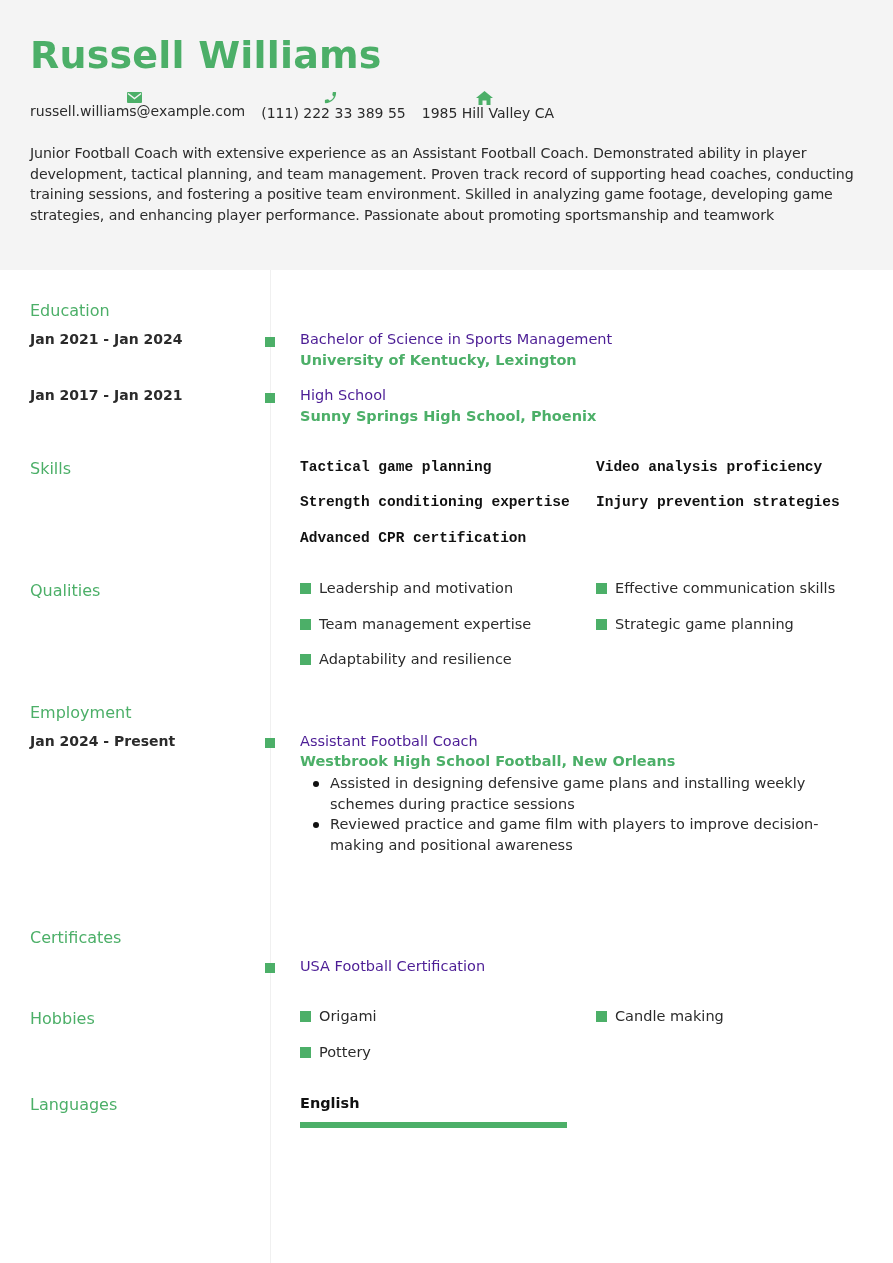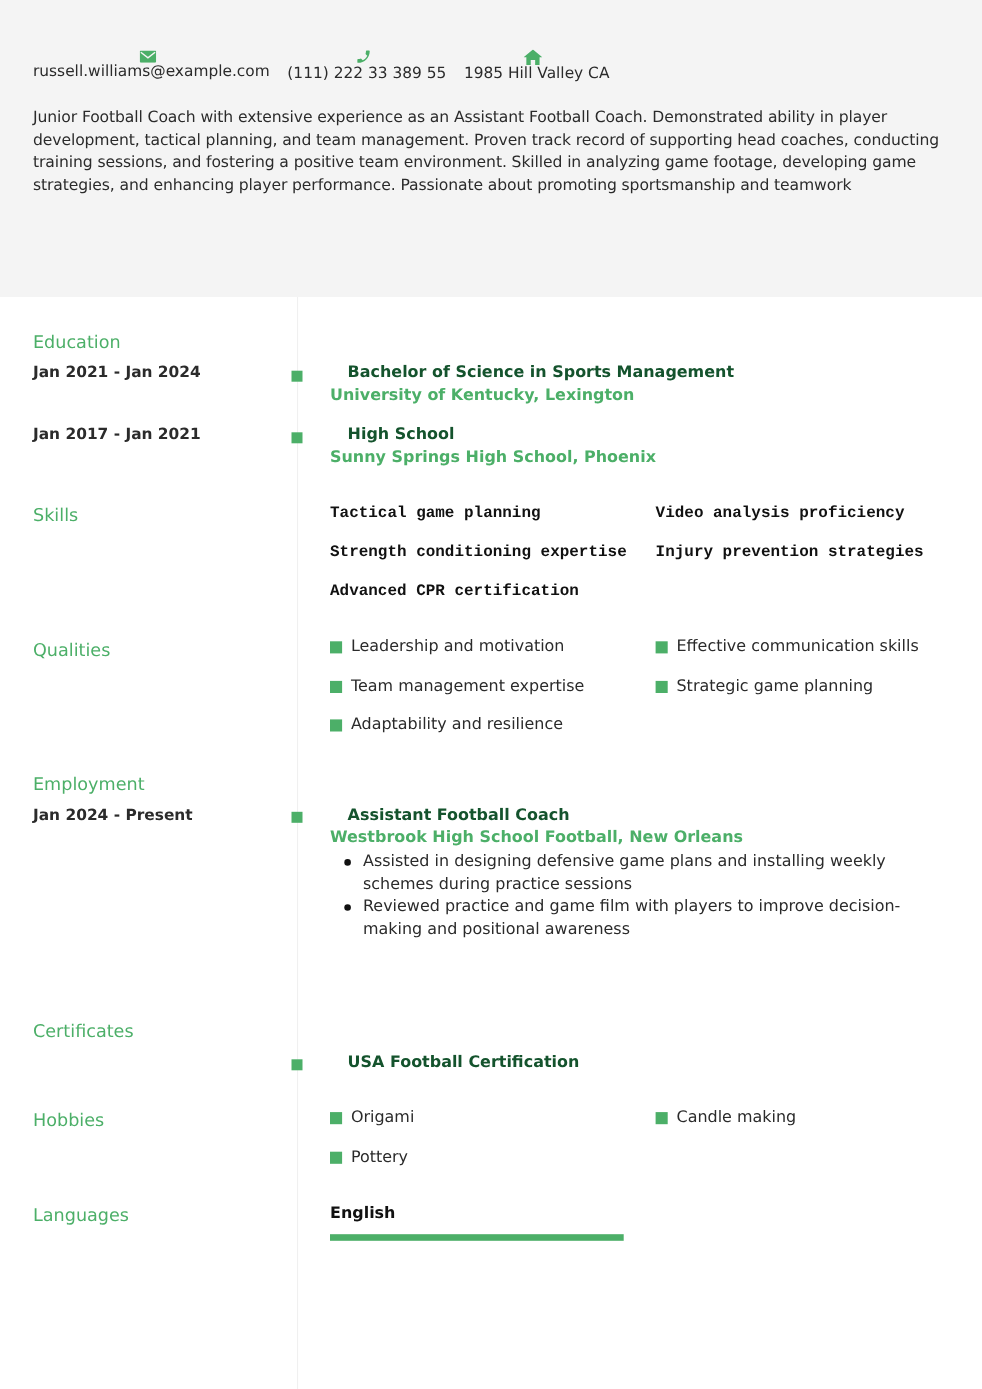--- a/index.html
+++ b/index.html
@@ -8,36 +8,37 @@
   .header { background: #f4f4f4; height: 270px; padding: 32px 30px 0 30px; }
   .name { font-size: 38px; font-weight: bold; color: #4caf68; letter-spacing: 0.2px; line-height: 46px; }
   .contacts { display: flex; align-items: center; margin-top: 12px; font-size: 14px; color: #2b2b2b; }
   .contact { display: flex; align-items: center; margin-right: 16px; flex-direction: column; }
   .contact svg { margin-right: 6px; }
   .summary { margin-top: 22px; font-size: 14.2px; line-height: 20.6px; color: #2b2b2b; letter-spacing: -0.1px; }
   .divider { position: absolute; left: 270px; top: 270px; width: 1px; height: 993px; background: #f0f0f0; }
   .sec-title { position: absolute; left: 30px; font-size: 16px; font-weight: normal; color: #4caf68; }
   .date { position: absolute; left: 30px; font-size: 14px; font-weight: bold; color: #2b2b2b; }
   .marker { position: absolute; left: 265px; width: 10px; height: 10px; background: #4caf68; }
-  .entry-title { position: absolute; left: 316px; font-size: 14.5px; font-weight: bold; color: #14532d; }
+  .entry-title { position: absolute; left: 300px; font-size: 14.5px; font-weight: normal; color: #4c1d95; }
   .entry-sub { position: absolute; left: 300px; font-size: 14.5px; font-weight: bold; color: #4caf68; }
   .skill { position: absolute; font-size: 14.5px; font-weight: bold; color: #111; font-family: Liberation Mono, monospace; }
   .qitem { position: absolute; font-size: 14.5px; color: #2b2b2b; display: flex; align-items: center; }
   .qitem .sq { width: 11px; height: 11px; background: #4caf68; margin-right: 8px; display: inline-block; }
   .bullets { position: absolute; left: 300px; width: 560px; font-size: 14.5px; line-height: 20.6px; color: #2b2b2b; list-style: none; }
   .bullets li { position: relative; padding-left: 30px; }
   .bullets li::before { content: ""; position: absolute; left: 13px; top: 8px; width: 6px; height: 6px; border-radius: 50%; background: #111; }
   .lang-name { position: absolute; left: 300px; font-size: 14.5px; font-weight: bold; color: #111; }
   .lang-track { position: absolute; left: 300px; width: 267px; height: 6px; }
   .lang-fill { height: 6px; background: #4caf68; }
 </style>
 </head>
 <body>
 
 <div class="header">
+  <div class="name">Russell Williams</div>
   <div class="contacts">
     <span class="contact">
       <svg width="15" height="11" viewBox="0 0 15 11">
         <rect x="0" y="0" width="15" height="11" rx="1" fill="#4caf68"></rect>
         <polyline points="1,1.5 7.5,6.5 14,1.5" fill="none" stroke="#f4f4f4" stroke-width="1.4"></polyline>
       </svg>
       <span>russell.williams@example.com</span>
     </span>
     <span class="contact">
       <svg width="15" height="15" viewBox="0 0 24 24">

